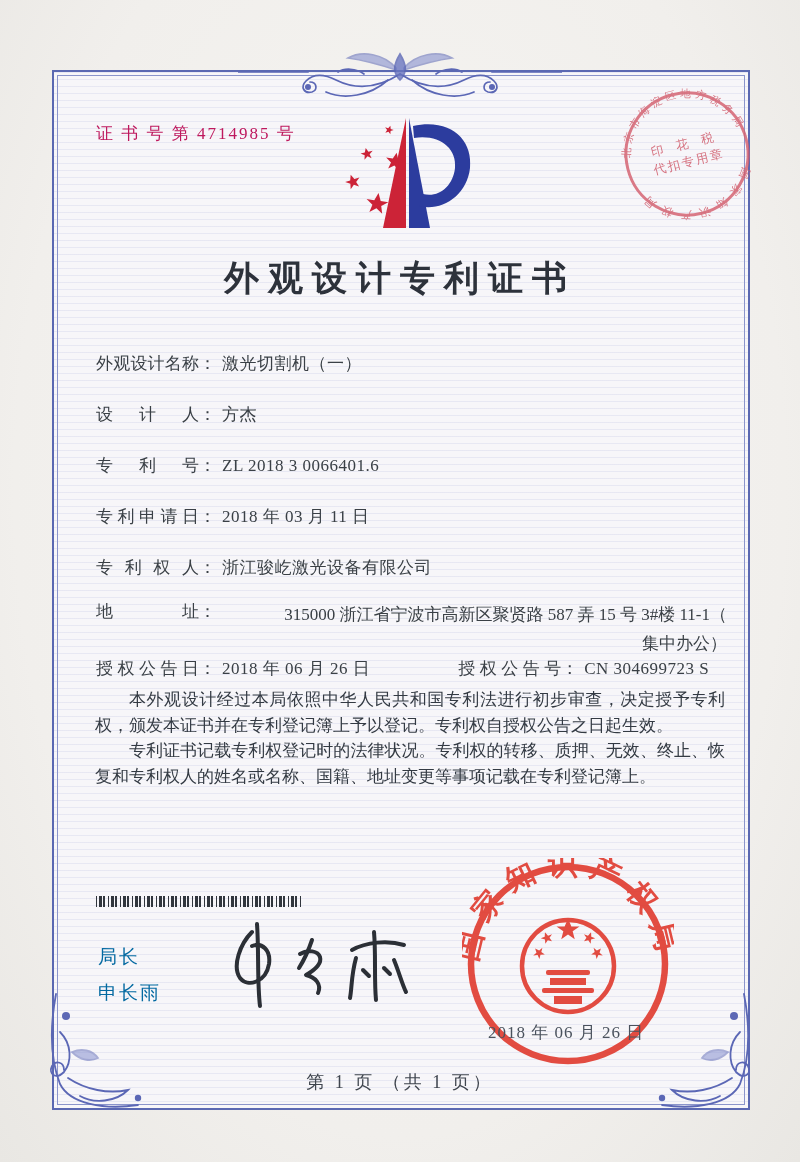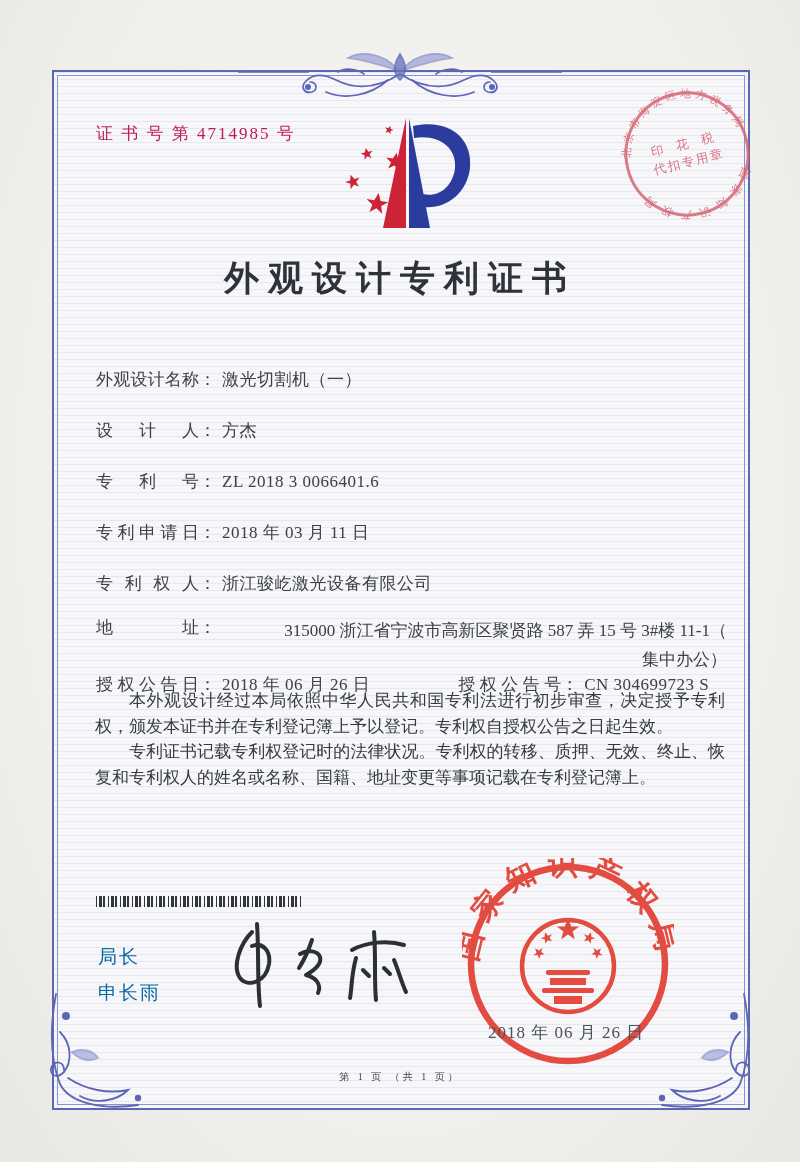--- a/index.html
+++ b/index.html
@@ -31,49 +31,49 @@
   .cert-number{
     position:absolute;left:96px;top:122px;
     font-size:17px;letter-spacing:2px;color:#be185d;
   }
   .logo{position:absolute;left:333px;top:110px;width:140px;height:126px;}
   .title{
     position:absolute;left:0;top:239px;width:100%;
     text-align:center;font-size:35px;font-weight:600;
     letter-spacing:9px;color:#2d323b;margin-top:16px;
   }
-  .frow{position:absolute;left:96px;font-size:17px;color:#3a4046;white-space:nowrap;margin-top:16px;}
+  .frow{position:absolute;left:96px;font-size:17px;color:#3a4046;white-space:nowrap;}
   .flabel{display:inline-block;width:103px;text-align:justify;text-align-last:justify;vertical-align:top;}
   .fcolon{display:inline-block;margin-right:6px;}
   .fvalue{letter-spacing:0.5px;}
   .addr-val{display:inline-block;white-space:normal;width:505px;vertical-align:top;line-height:29px;text-align:right;}
   .addr-val span{display:block;}
   .grant-left{display:inline-block;width:358px;}
   .paragraphs{
     position:absolute;left:95px;top:688px;width:630px;
     font-size:17px;line-height:25.5px;color:#333a43;text-align:justify;
   }
-  .paragraphs p{margin:0;text-indent:2em;}
+  .paragraphs p{margin:0;text-indent:2em;font-family:Liberation Mono, monospace;}
   .barcode{
     position:absolute;left:96px;top:896px;width:206px;height:11px;
     background:repeating-linear-gradient(90deg,
       #31363d 0px,#31363d 1.5px, transparent 1.5px, transparent 3px,
       #31363d 3px,#31363d 6px, transparent 6px, transparent 7.5px,
       #31363d 7.5px,#31363d 9px, transparent 9px, transparent 12px);
   }
   .signer{position:absolute;left:98px;font-size:19px;color:#0369a1;letter-spacing:2px;}
   .signature{position:absolute;left:212px;top:918px;width:230px;height:100px;}
   .seal{position:absolute;left:462px;top:858px;width:212px;height:212px;opacity:.9;}
   .seal-date{
     position:absolute;left:488px;top:1021px;width:160px;
     font-size:17px;color:#4a525d;letter-spacing:1px;white-space:nowrap;
   }
   .footer{
     position:absolute;left:0;top:1070px;width:100%;text-align:center;
-    font-size:10px;letter-spacing:3px;color:#3f454e;
+    font-size:18px;letter-spacing:3px;color:#3f454e;
   }
   .tax-stamp{position:absolute;left:617px;top:84px;width:140px;height:140px;
     transform:rotate(-14deg);opacity:.82;}
 </style>
 </head>
 <body>
 
 <div class="paper-frame">
   <div class="inner-line"></div>
   <div class="texture"></div>

